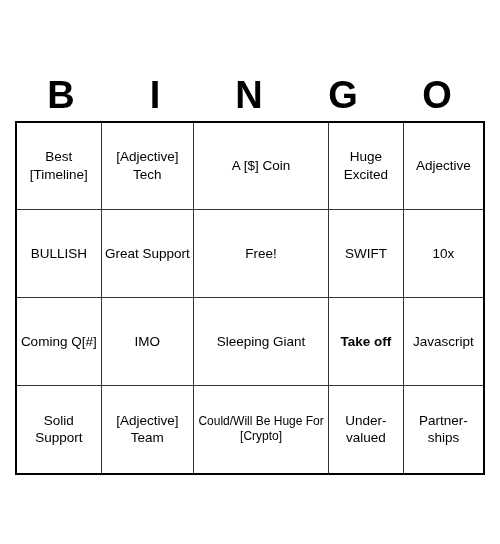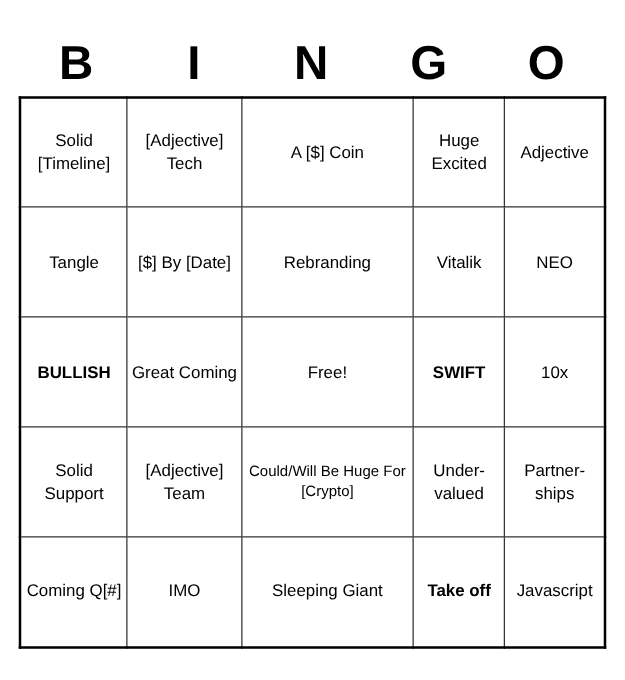--- a/index.html
+++ b/index.html
@@ -51,21 +51,21 @@
     .cell-large {
       font-size: 22px;
       font-weight: normal;
     }
 
     .cell-medium {
       font-size: 17px;
     }
 
     .cell-bold {
-      font-weight: bold;
+      font-weight: normal;
     }
 
     .cell-free {
       font-size: 20px;
       font-weight: normal;
     }
 
     .cell-takeof {
       font-size: 28px;
       font-weight: bold;
@@ -81,53 +81,46 @@
     <div class="bingo-header-cell">I</div>
     <div class="bingo-header-cell">N</div>
     <div class="bingo-header-cell">G</div>
     <div class="bingo-header-cell">O</div>
   </div>
 
   <table class="bingo-grid">
     <tbody>
 
       <tr>
-        <td>Solid [Timeline]</td>
+        <td>Best [Timeline]</td>
         <td>[Adjective] Tech</td>
         <td class="cell-large">A [$] Coin</td>
         <td>Huge Excited</td>
         <td>Adjective</td>
       </tr>
 
+
       <tr>
-        <td class="cell-medium">Tangle</td>
-        <td>[$] By [Date]</td>
-        <td>Rebranding</td>
-        <td class="cell-medium">Vitalik</td>
-        <td class="cell-large">NEO</td>
+        <td class="cell-bold">BULLISH</td>
+        <td>Great Support</td>
+        <td class="cell-free">Free!</td>
+        <td class="cell-bold">SWIFT</td>
+        <td class="cell-large">10x</td>
       </tr>
 
       <tr>
-        <td class="cell-bold">BULLISH</td>
-        <td>Great Coming</td>
-        <td class="cell-free">Free!</td>
-        <td class="cell-bold">SWIFT</td>
-        <td class="cell-large">10x</td>
+        <td>Coming Q[#]</td>
+        <td class="cell-medium">IMO</td>
+        <td>Sleeping Giant</td>
+        <td class="cell-takeof">Take off</td>
+        <td>Javascript</td>
       </tr>
 
       <tr>
         <td>Solid Support</td>
         <td>[Adjective] Team</td>
         <td style="font-size:12px;">Could/Will Be Huge For [Crypto]</td>
         <td>Under-valued</td>
         <td>Partner-ships</td>
       </tr>
-
-      <tr>
-        <td>Coming Q[#]</td>
-        <td class="cell-medium">IMO</td>
-        <td>Sleeping Giant</td>
-        <td class="cell-takeof">Take off</td>
-        <td>Javascript</td>
-      </tr>
     </tbody>
   </table>
 </div>
 
 </body></html>

